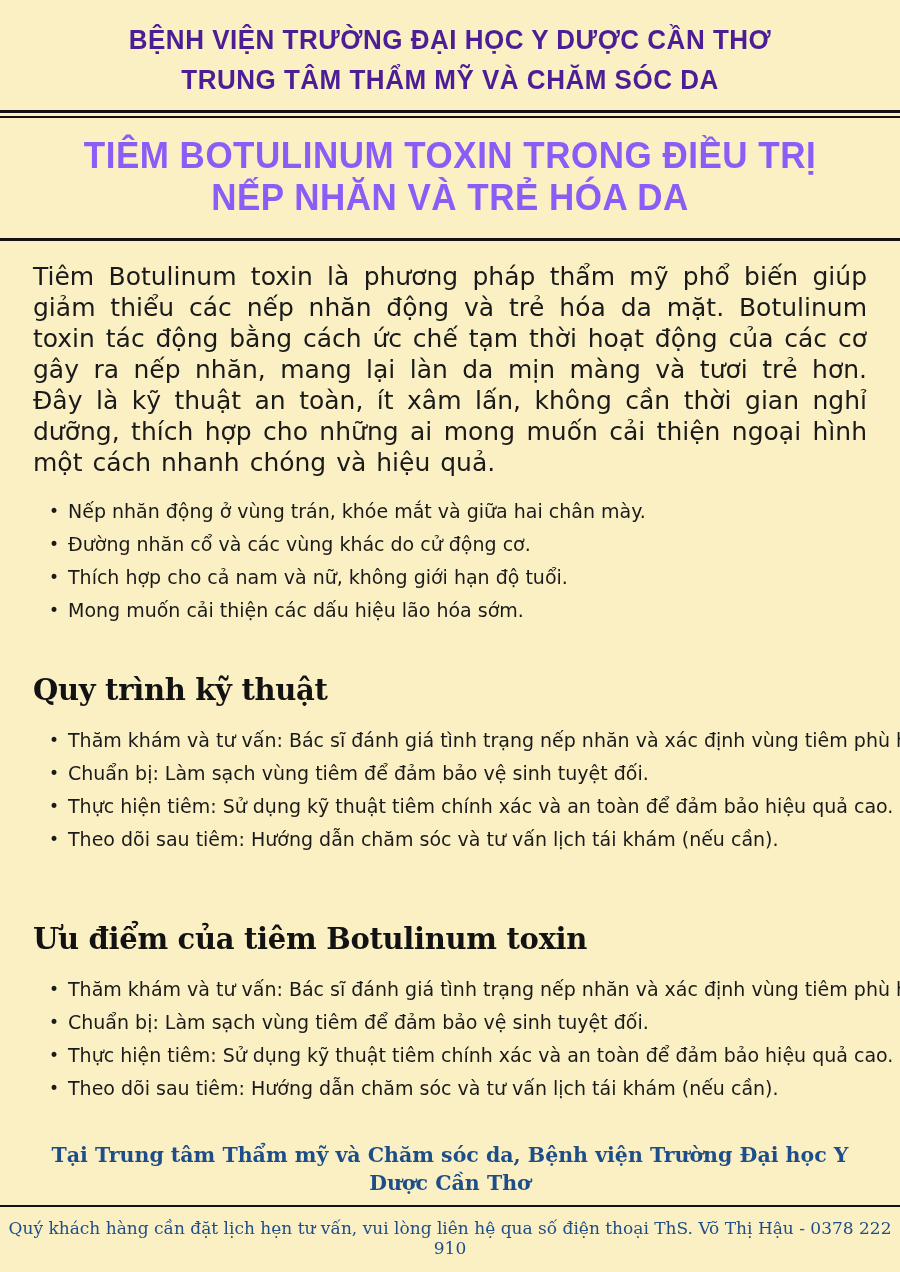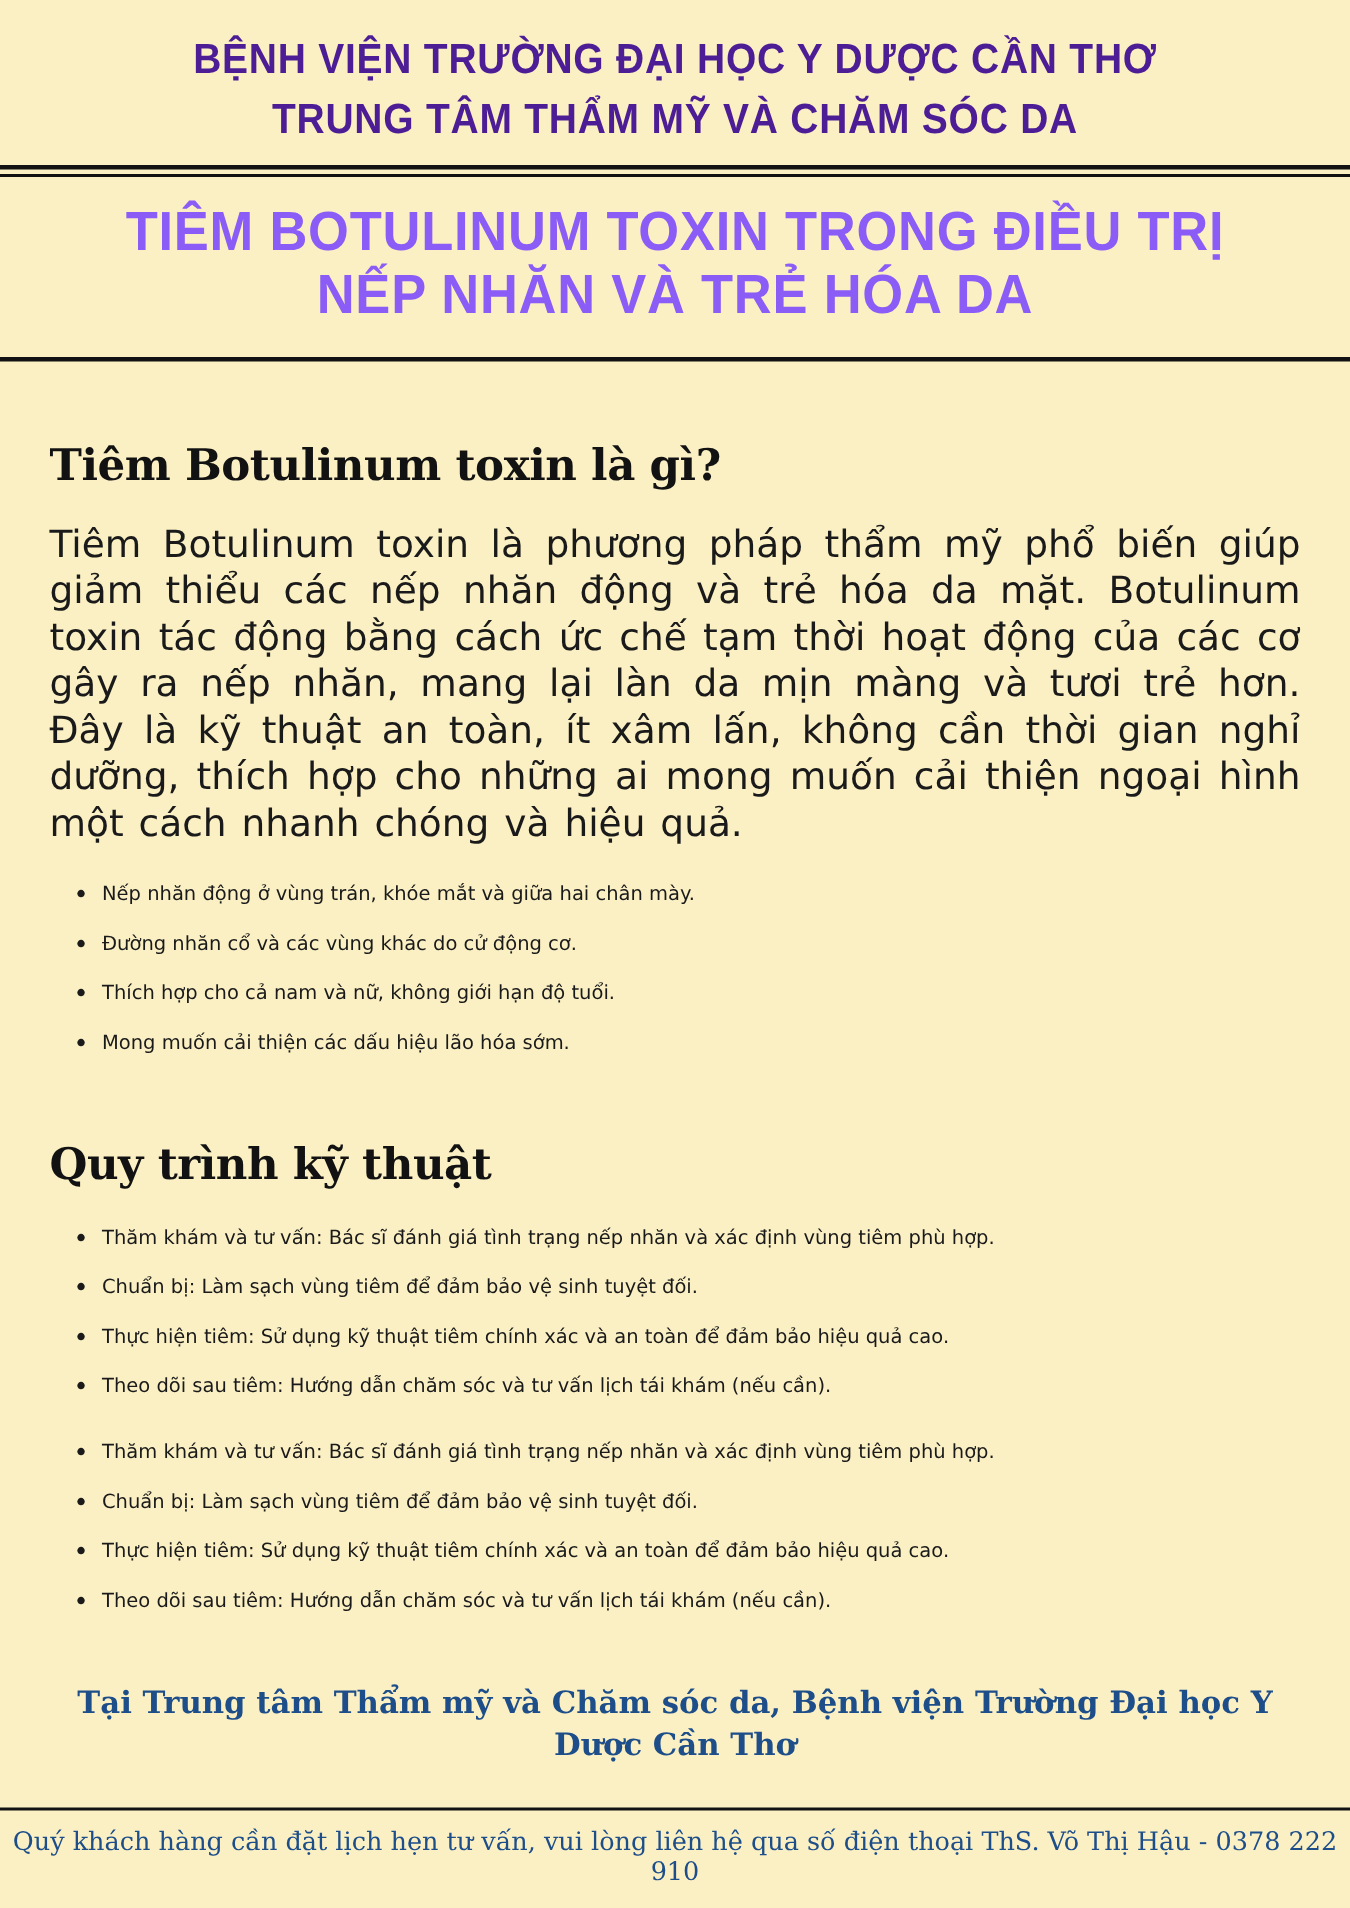--- a/index.html
+++ b/index.html
@@ -83,21 +83,21 @@
     color: #1a1a1a;
   }
   ul.bullet-list {
     margin-top: 22px;
     list-style: none;
     padding-left: 16px;
   }
   ul.bullet-list li {
     position: relative;
     padding-left: 19px;
-    font-size: 13px;
+    font-size: 19px;
     line-height: 22px;
     margin-bottom: 11px;
     color: #1a1a1a;
     white-space: nowrap;
   }
   ul.bullet-list li::before {
     content: "•";
     position: absolute;
     left: 0;
     top: 0;
@@ -141,38 +141,38 @@
 
 <div class="title-band">
   <div class="t-line1">TIÊM BOTULINUM TOXIN TRONG ĐIỀU TRỊ</div>
   <div class="t-line2">NẾP NHĂN VÀ TRẺ HÓA DA</div>
 </div>
 
 <div class="rule-single"></div>
 
 <div class="content">
 
-  <h2 class="section-heading sh-1">Tiêm Botulinum toxin là gì?</h2>
   <p class="body-paragraph">Tiêm Botulinum toxin là phương pháp thẩm mỹ phổ biến giúp giảm thiểu các nếp nhăn động và trẻ hóa da mặt. Botulinum toxin tác động bằng cách ức chế tạm thời hoạt động của các cơ gây ra nếp nhăn, mang lại làn da mịn màng và tươi trẻ hơn. Đây là kỹ thuật an toàn, ít xâm lấn, không cần thời gian nghỉ dưỡng, thích hợp cho những ai mong muốn cải thiện ngoại hình một cách nhanh chóng và hiệu quả.</p>
 
   <ul class="bullet-list">
     <li>Nếp nhăn động ở vùng trán, khóe mắt và giữa hai chân mày.</li>
     <li>Đường nhăn cổ và các vùng khác do cử động cơ.</li>
     <li>Thích hợp cho cả nam và nữ, không giới hạn độ tuổi.</li>
     <li>Mong muốn cải thiện các dấu hiệu lão hóa sớm.</li>
   </ul>
 
   <h2 class="section-heading sh-3">Quy trình kỹ thuật</h2>
   <ul class="bullet-list">
     <li>Thăm khám và tư vấn: Bác sĩ đánh giá tình trạng nếp nhăn và xác định vùng tiêm phù hợp.</li>
     <li>Chuẩn bị: Làm sạch vùng tiêm để đảm bảo vệ sinh tuyệt đối.</li>
     <li>Thực hiện tiêm: Sử dụng kỹ thuật tiêm chính xác và an toàn để đảm bảo hiệu quả cao.</li>
     <li>Theo dõi sau tiêm: Hướng dẫn chăm sóc và tư vấn lịch tái khám (nếu cần).</li>
   </ul>
 
+  <h2 class="section-heading sh-4">Ưu điểm của tiêm Botulinum toxin</h2>
   <ul class="bullet-list">
     <li>Thăm khám và tư vấn: Bác sĩ đánh giá tình trạng nếp nhăn và xác định vùng tiêm phù hợp.</li>
     <li>Chuẩn bị: Làm sạch vùng tiêm để đảm bảo vệ sinh tuyệt đối.</li>
     <li>Thực hiện tiêm: Sử dụng kỹ thuật tiêm chính xác và an toàn để đảm bảo hiệu quả cao.</li>
     <li>Theo dõi sau tiêm: Hướng dẫn chăm sóc và tư vấn lịch tái khám (nếu cần).</li>
   </ul>
 
   <div class="footer-note">
     <div>Tại Trung tâm Thẩm mỹ và Chăm sóc da, Bệnh viện Trường Đại học Y Dược Cần Thơ</div>
 

